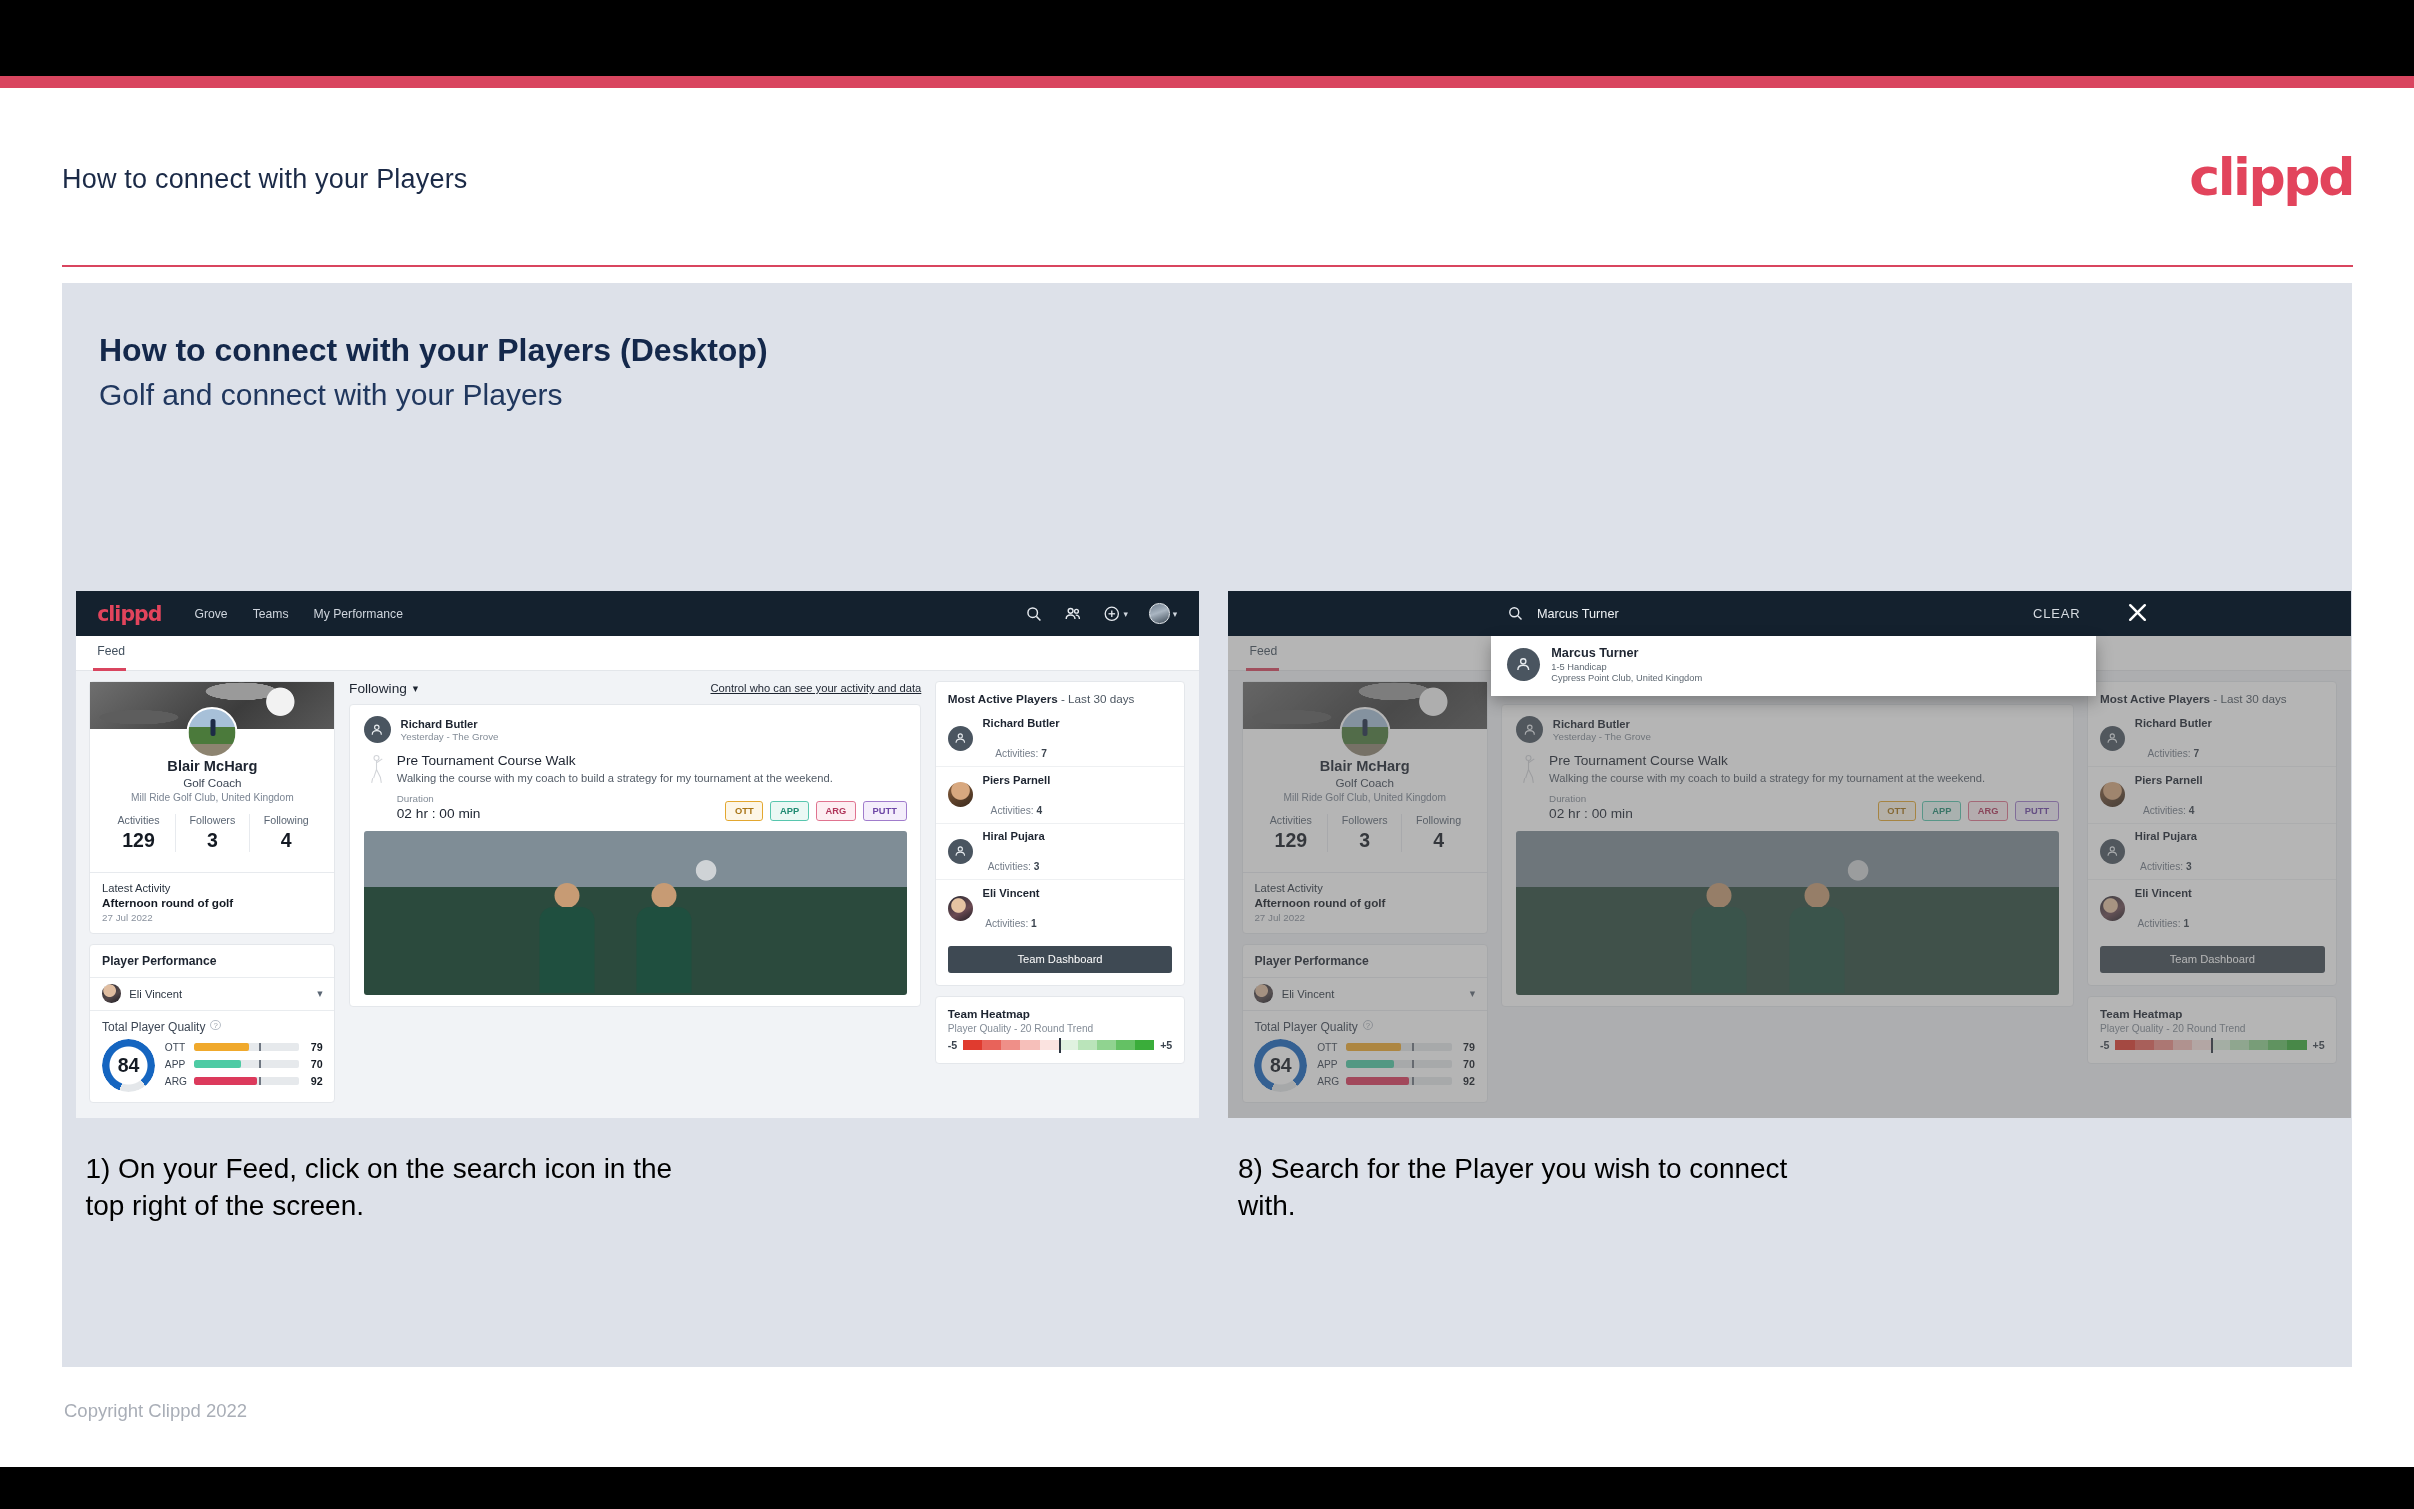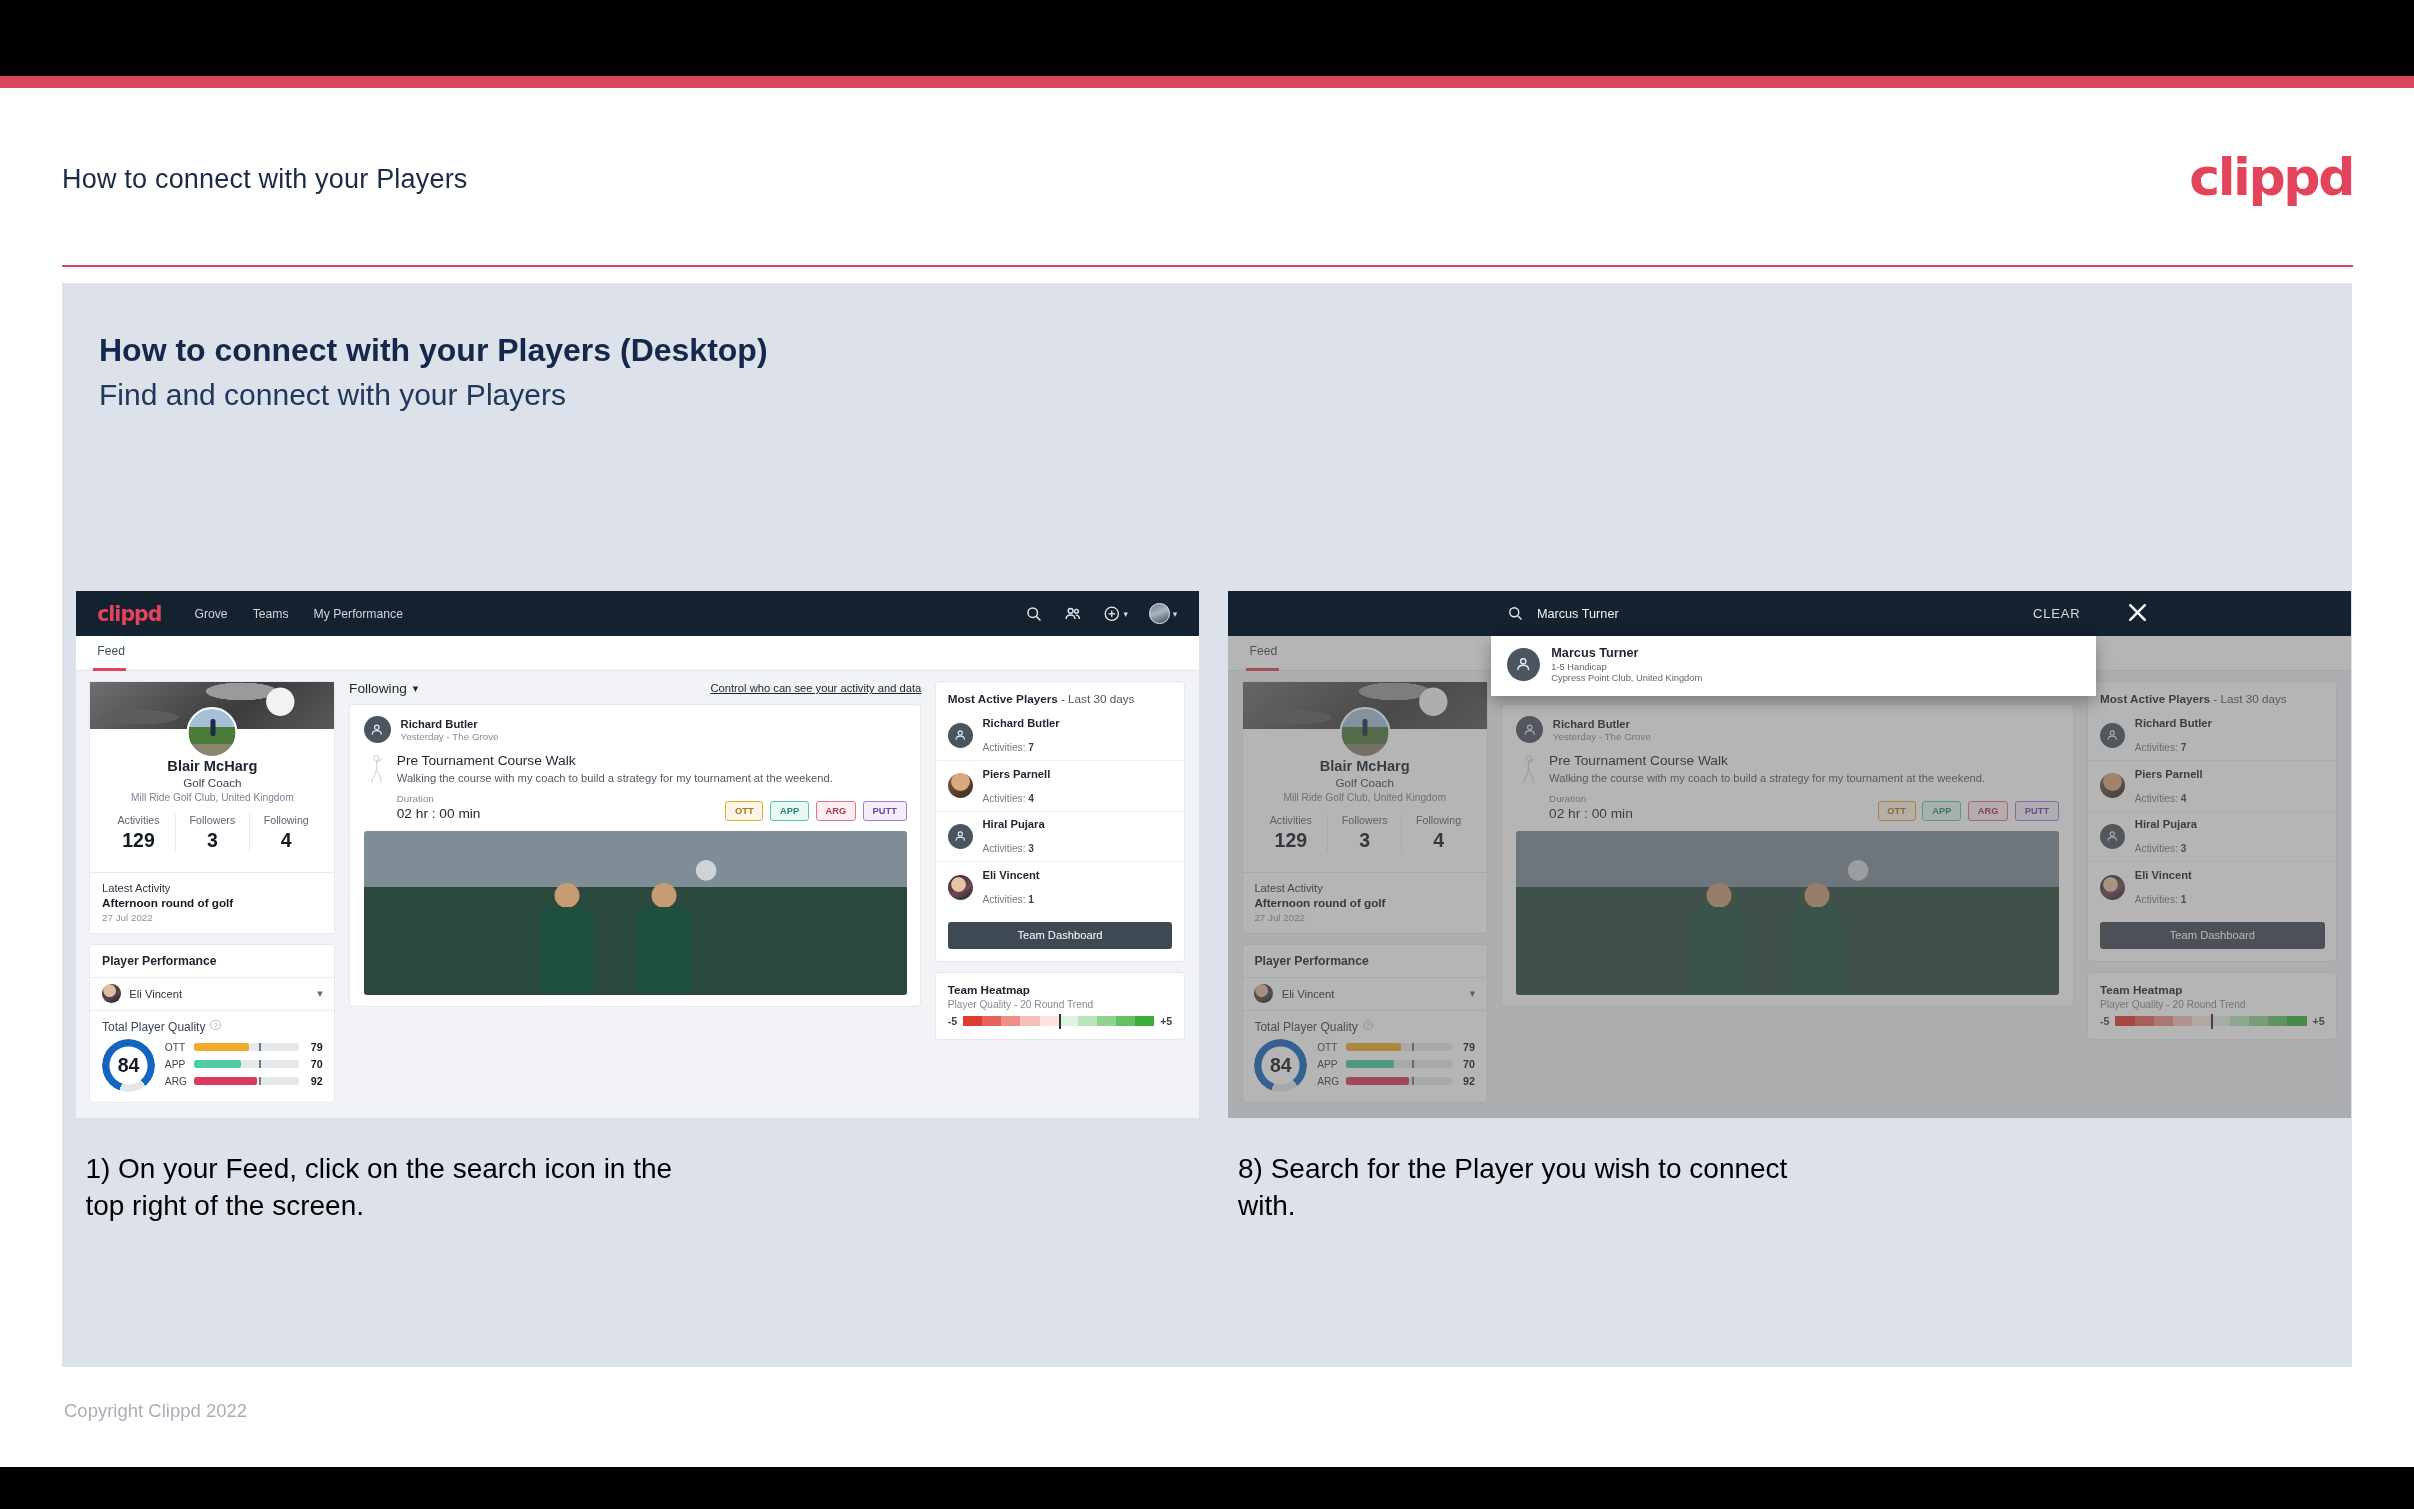--- a/index.html
+++ b/index.html
@@ -209,21 +209,21 @@
   
   .rc-head { padding:9.8px 11.7px 5.9px; font-size:11.7px; font-weight:bold; color:#1d2430; }
   .rc-head span { font-weight:400; color:#4c5661; }
   .pl-row { display:flex; align-items:center; padding:6.8px 11.7px; border-bottom:1px solid #eef0f2; }
   .pl-av { width:25px;height:25px;border-radius:50%;flex:none;margin-right:9.8px;
            background:#4a5560; display:flex;align-items:center;justify-content:center; }
   .pl-av svg { width:14.6px;height:14.6px; }
   .pl-av.photo1 { background: radial-gradient(circle at 50% 34%, #d8a87f 0 8.8px, rgba(0,0,0,0) 9.8px), linear-gradient(150deg,#8a5f3c,#3b2a1d); }
   .pl-av.photo2 { background: radial-gradient(circle at 42% 38%, #e6c3a2 0 6.8px, rgba(0,0,0,0) 7.8px), linear-gradient(150deg,#2b2b33,#6b4a52 60%,#1c1b22); }
   .pl-name { font-size:11.2px; font-weight:bold; color:#1d2430; }
-  .pl-act { font-size:10.2px; color:#747d89; margin-top:13px; }
+  .pl-act { font-size:10.2px; color:#747d89; margin-top:19px;text-align:center; }
   .pl-act b { color:#3a434e; }
   .team-btn {
     margin:9.8px 11.7px 11.7px; padding:7.8px; text-align:center; border-radius:2.9px;
     background:#3e4953; color:#fff; font-size:11.2px;
   }
   .heat-head { padding:9.8px 11.7px 3.9px; font-size:11.7px; font-weight:bold; color:#1d2430; }
   .heat-sub { padding:0 11.7px; font-size:10.2px; color:#838c97; }
   .heat-row { display:flex; align-items:center; padding:4.9px 11.7px 11.7px; gap:5.9px; }
   .heat-end { font-size:10.7px; color:#3a434e; font-weight:bold; }
   .heat-bar { flex:1; display:flex; height:9.8px; position:relative; }
@@ -265,21 +265,21 @@
     <div class="top-accent"></div>
 
     <div class="slide-header">
       <div class="header-title">How to connect with your Players</div>
       <div class="brand-logo">clippd</div>
       <div class="header-rule"></div>
     </div>
 
     <div class="panel">
       <div class="panel-title">How to connect with your Players (Desktop)</div>
-      <div class="panel-subtitle">Find and connect with your Players</div>
+      <div class="panel-subtitle">Golf and connect with your Players</div>
 
       <div class="shot shot-left">
         <div class="app">
 
           <div class="app-nav">
             <div class="app-logo">clippd</div>
             <div class="app-navlink">Grove</div>
             <div class="app-navlink">Teams</div>
             <div class="app-navlink">My Performance</div>
             <div class="app-nav-spacer"></div>

